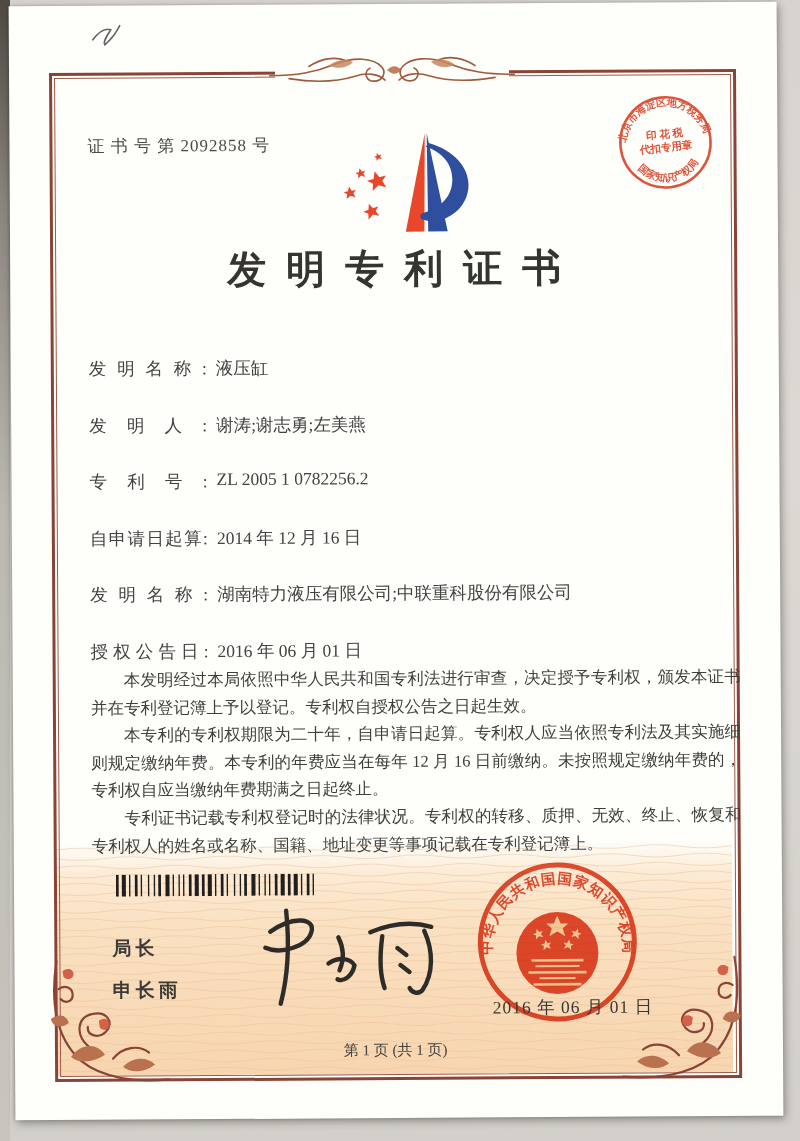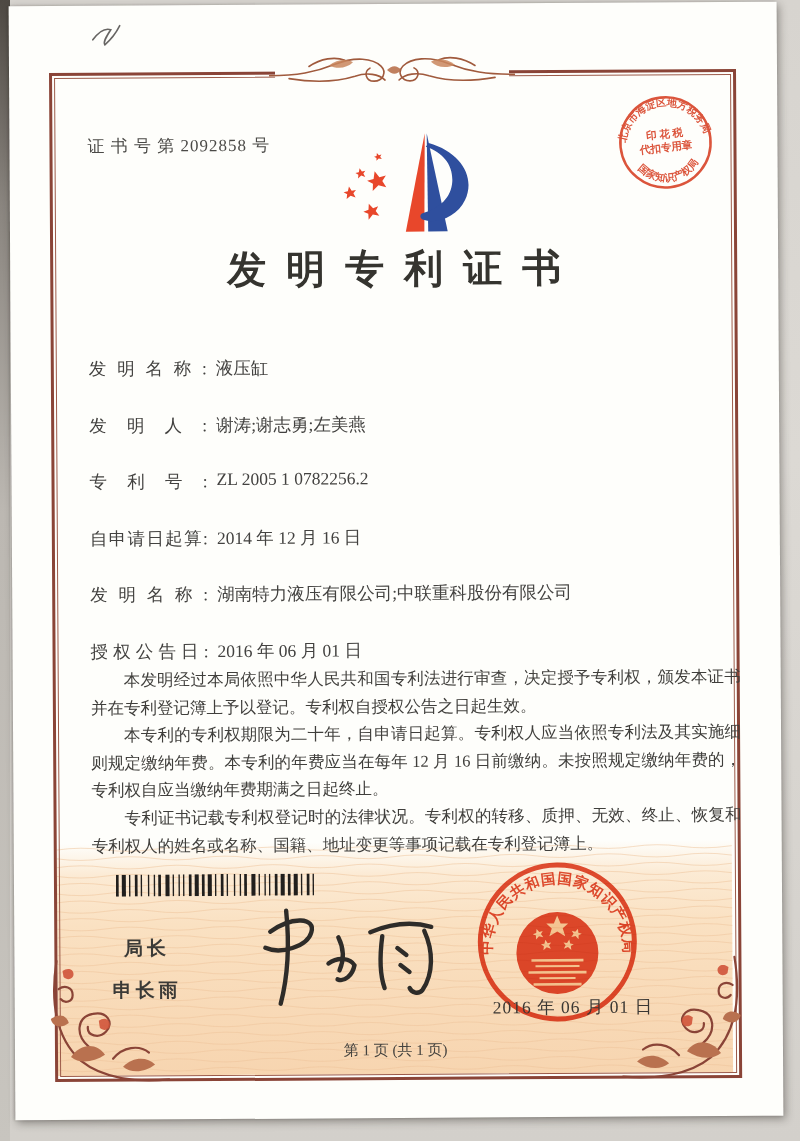--- a/index.html
+++ b/index.html
@@ -56,21 +56,21 @@
   
   .peach-panel{
     position:absolute;left:43px;top:838px;width:675px;height:232px;z-index:1;
     background:linear-gradient(180deg,rgba(252,233,208,0) 0%,rgba(251,228,199,.75) 14%,
       #fae1c2 35%,#f8d9b6 75%,#f7d5b0 100%);
   }
   .peach-panel svg{position:absolute;left:0;top:0;}
   .barcode{position:absolute;left:102px;top:869px;width:202px;height:22px;z-index:3;}
   .officer{position:absolute;left:98px;top:930px;z-index:3;
     font-family:"Liberation Sans","DejaVu Sans",sans-serif;font-weight:600;
-    font-size:19px;color:#3b3a37;letter-spacing:4px;text-align:center;}
+    font-size:19px;color:#3b3a37;letter-spacing:4px;}
   .officer div{margin-bottom:16px;}
   .signature{position:absolute;left:226px;top:897px;width:205px;height:108px;z-index:4;}
   .seal{position:absolute;left:462px;top:858px;width:162px;height:162px;z-index:4;
     mix-blend-mode:multiply;opacity:.93;}
   .seal-date{
     position:absolute;left:478px;top:992px;z-index:5;font-size:17.5px;color:#3a3733;
     letter-spacing:1px;white-space:nowrap;
   }
   .footer{
     position:absolute;left:40px;top:1037px;width:681px;text-align:center;z-index:3;

